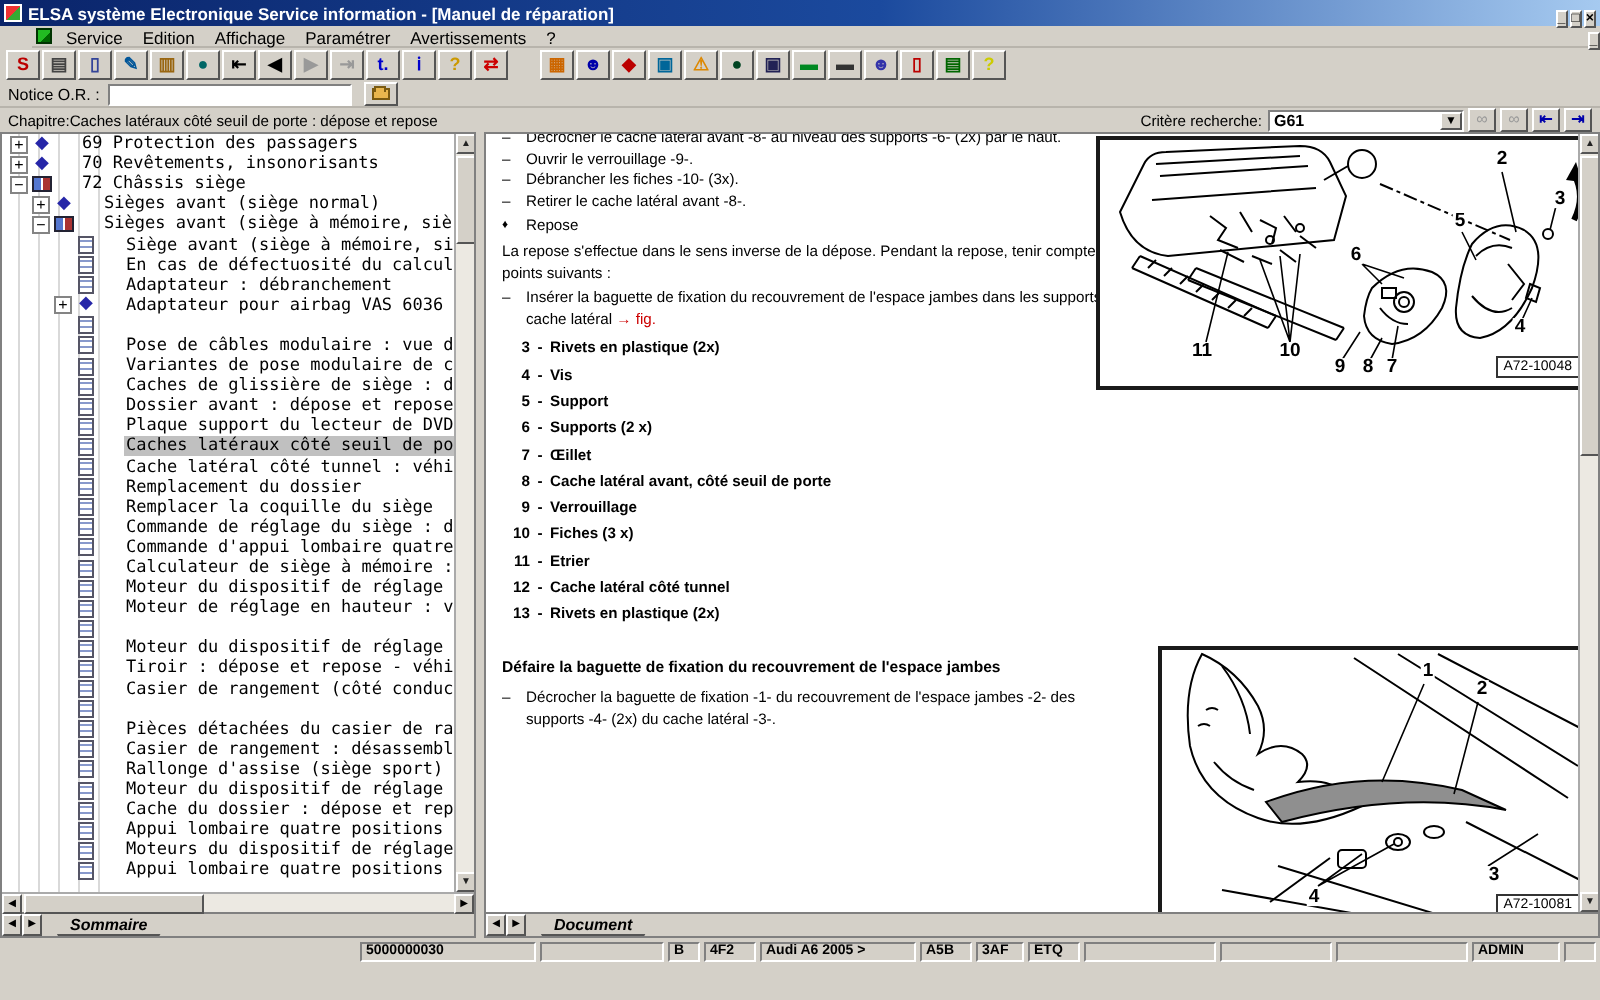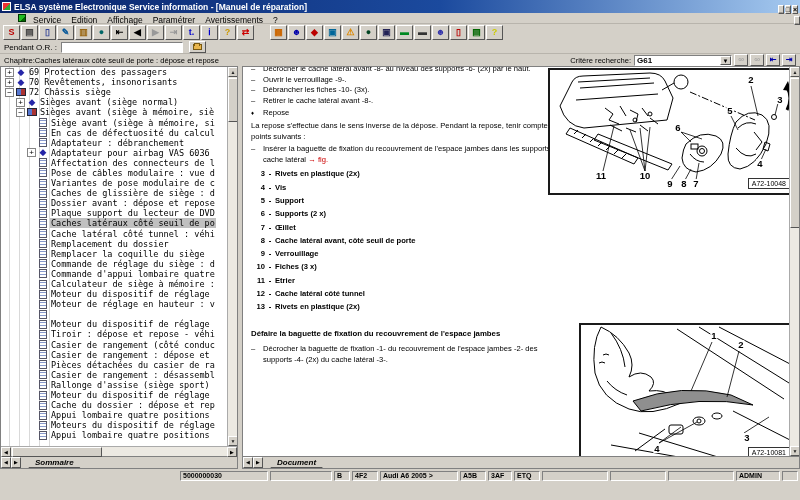--- a/index.html
+++ b/index.html
@@ -44,21 +44,21 @@
   #treearea{position:relative;height:381px;overflow:hidden;background:#fff;}
   .guide{position:absolute;top:0;bottom:0;width:1px;background:#d9d9d9;}
   .trow{height:10.1px;line-height:10px;font-size:8.5px;font-family:"DejaVu Sans Mono",monospace;
     display:flex;align-items:center;white-space:nowrap;position:relative;}
   .tbox{width:9px;height:9px;border:1px solid #848484;background:#fff;font-size:8px;line-height:7px;
     text-align:center;flex:none;margin-right:2px;font-family:"Liberation Sans",sans-serif;}
   .tspace{width:11px;flex:none;}
   .ic-diamond{width:10px;height:9px;flex:none;margin-right:2px;color:#2626a8;font-size:9px;line-height:9px;text-align:center;font-family:"DejaVu Sans",sans-serif;}
   .ic-book{width:10px;height:8px;flex:none;margin-right:2px;background:linear-gradient(90deg,#5577d0 0 45%,#fff 45% 55%,#aa3333 55%);border:1px solid #223;}
   .ic-page{width:8px;height:9px;flex:none;margin:0 3px 0 1px;background:repeating-linear-gradient(0deg,#fff 0 2px,#8899cc 2px 3px);border:1px solid #556;}
-  .tlabel{font-size:8.5px;padding:0 1px;}
+  .tlabel{font-size:8.5px;padding:0 1px;margin-left:12px;}
   .trow.sel .tlabel{background:#c0c0c0;}
   
   .vscroll{position:absolute;right:0;top:0;width:10px;background:#ece9e2;border-left:1px solid #aaa;}
   .sbtn{position:absolute;left:0;width:10px;height:10px;background:#d4d0c8;border:1px solid;border-color:#fff #555 #555 #fff;
     font-size:5px;line-height:8px;text-align:center;color:#222;}
   .sthumb{position:absolute;left:0;width:10px;background:#d4d0c8;border:1px solid;border-color:#fff #555 #555 #fff;}
   #treehscroll{height:10px;position:relative;background:#ece9e2;border-top:1px solid #aaa;}
   #treehscroll .hbtn{position:absolute;top:0;width:10px;height:10px;background:#d4d0c8;border:1px solid;border-color:#fff #555 #555 #fff;font-size:5px;line-height:8px;text-align:center;}
   #treehscroll .hthumb{position:absolute;top:0;left:11px;width:90px;height:10px;background:#d4d0c8;border:1px solid;border-color:#fff #555 #555 #fff;}
   .tabrow{height:12px;background:#d4d0c8;display:flex;align-items:stretch;border-top:1px solid #808080;}
@@ -209,21 +209,21 @@
       </span>
       <span class="tbtn">
         <span style="color: rgb(0, 102, 0);">▤</span>
       </span>
       <span class="tbtn">
         <span style="color: rgb(204, 204, 0);">?</span>
       </span>
     </div>
 
   <div id="noticerow">
-    <span class="lab">Pendant O.R. :</span>
+    <span class="lab">Notice O.R. :</span>
     <input value="" style="">
     <span class="folderbtn">
       <span class="folderglyph"></span>
     </span>
   </div>
 
   <div id="chapterrow">
     <span class="chap">Chapitre:Caches latéraux côté seuil de porte : dépose et repose</span>
     <span class="crit">Critère recherche:</span>
     <span class="combo">
@@ -297,21 +297,20 @@
             <div class="trow">
               <span style="flex: 0 0 auto; width: 26px;"></span>
               <span class="tbox">+</span>
               <span class="ic-diamond">◆</span>
               <span class="tlabel">Adaptateur pour airbag VAS 6036</span>
             </div>
             <div class="trow">
               <span style="flex: 0 0 auto; width: 26px;"></span>
               <span class="tspace"></span>
               <span class="ic-page"></span>
-              <span class="tlabel">Affectation des connecteurs de l</span>
             </div>
             <div class="trow">
               <span style="flex: 0 0 auto; width: 26px;"></span>
               <span class="tspace"></span>
               <span class="ic-page"></span>
               <span class="tlabel">Pose de câbles modulaire : vue d</span>
             </div>
             <div class="trow">
               <span style="flex: 0 0 auto; width: 26px;"></span>
               <span class="tspace"></span>
@@ -410,21 +409,20 @@
             <div class="trow">
               <span style="flex: 0 0 auto; width: 26px;"></span>
               <span class="tspace"></span>
               <span class="ic-page"></span>
               <span class="tlabel">Casier de rangement (côté conduc</span>
             </div>
             <div class="trow">
               <span style="flex: 0 0 auto; width: 26px;"></span>
               <span class="tspace"></span>
               <span class="ic-page"></span>
-              <span class="tlabel">Casier de rangement : dépose et</span>
             </div>
             <div class="trow">
               <span style="flex: 0 0 auto; width: 26px;"></span>
               <span class="tspace"></span>
               <span class="ic-page"></span>
               <span class="tlabel">Pièces détachées du casier de ra</span>
             </div>
             <div class="trow">
               <span style="flex: 0 0 auto; width: 26px;"></span>
               <span class="tspace"></span>

